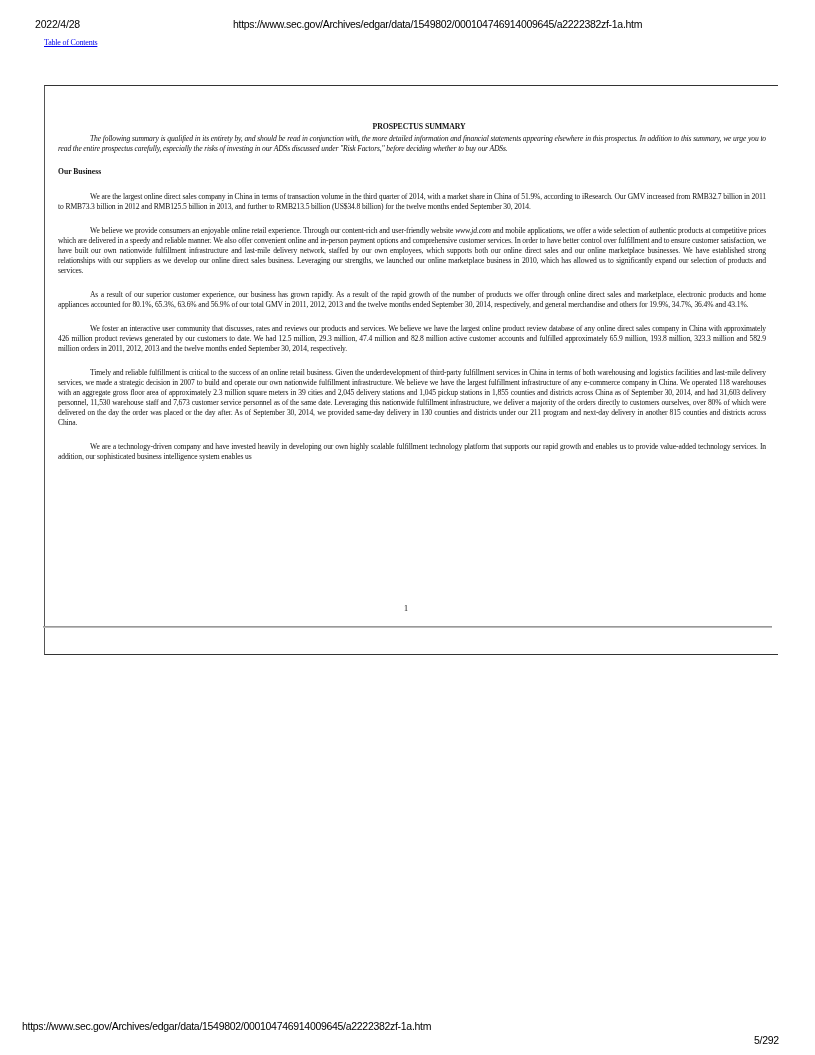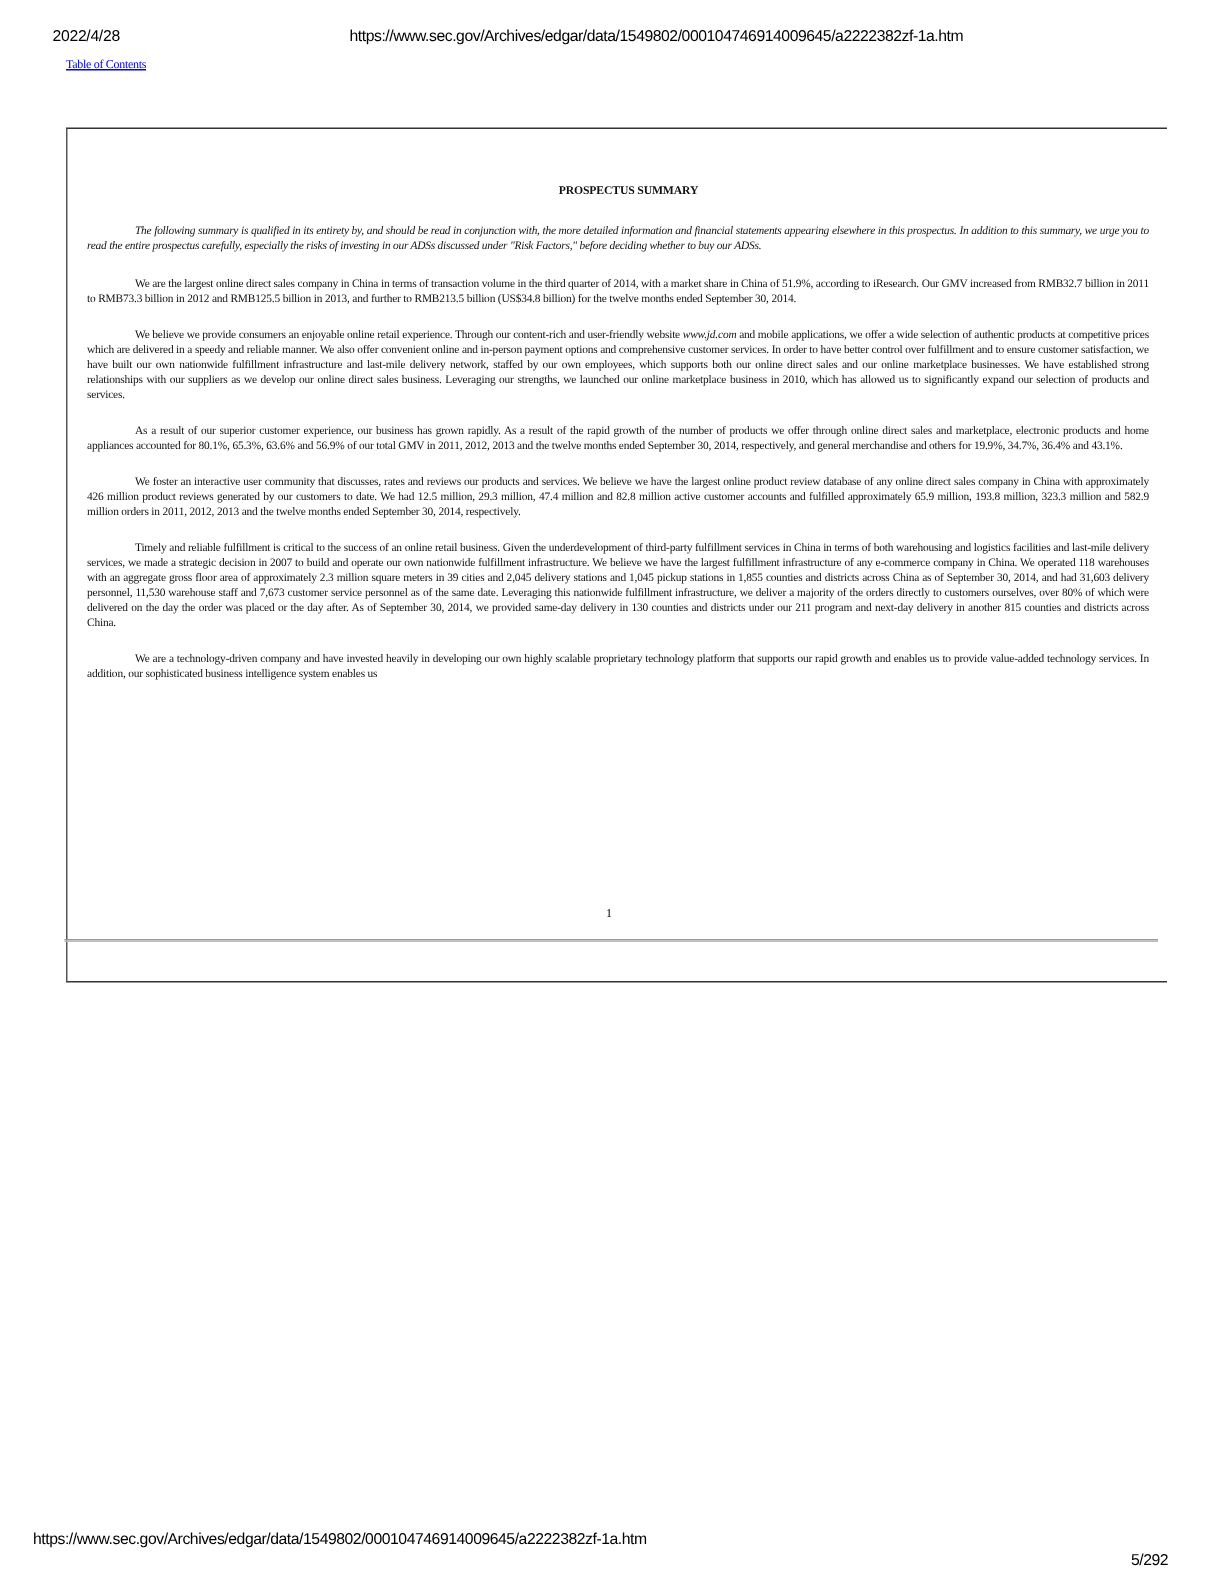--- a/index.html
+++ b/index.html
@@ -24,21 +24,21 @@
   }
   .doc-inner {
     position: absolute; left: 13px; top: 0; width: 708px;
     font-family: "Liberation Serif", serif; font-size: 7.6px; line-height: 10px; color: #111;
   }
   .section-title {
     text-align: center; font-weight: bold; font-size: 7.8px; margin-top: 36px; letter-spacing: -0.1px;
     padding-left: 14px;
   }
   .intro {
-    font-style: italic; text-indent: 32px; margin-top: 17px; text-align: justify; letter-spacing: -0.15px;
+    font-style: italic; text-indent: 32px; margin-top: 2px; text-align: justify; letter-spacing: -0.15px;
   }
   .subheading { font-weight: bold; margin-top: 13px; }
   .para { text-indent: 32px; margin-top: 14px; text-align: justify; letter-spacing: -0.12px; }
   .para.first { margin-top: 15px; }
   .page-number {
     position: absolute; left: 404px; top: 604px;
     font-family: "Liberation Serif", serif; font-size: 8px; color: #000;
   }
   .page-rule {
     position: absolute; left: 43px; top: 626px; width: 729px; height: 0;
@@ -58,26 +58,27 @@
 
 <div class="print-header-date">2022/4/28</div>
 <div class="print-header-url">https://www.sec.gov/Archives/edgar/data/1549802/000104746914009645/a2222382zf-1a.htm</div>
 
 <a class="toc-link">Table of Contents</a>
 
 <div class="doc-box">
   <div class="doc-inner">
     <div class="section-title">PROSPECTUS SUMMARY</div>
     <div class="intro">The following summary is qualified in its entirety by, and should be read in conjunction with, the more detailed information and financial statements appearing elsewhere in this prospectus. In addition to this summary, we urge you to read the entire prospectus carefully, especially the risks of investing in our ADSs discussed under "Risk Factors," before deciding whether to buy our ADSs.</div>
+    <div class="subheading">Our Business</div>
     <div class="para first">We are the largest online direct sales company in China in terms of transaction volume in the third quarter of 2014, with a market share in China of 51.9%, according to iResearch. Our GMV increased from RMB32.7 billion in 2011 to RMB73.3 billion in 2012 and RMB125.5 billion in 2013, and further to RMB213.5 billion (US$34.8 billion) for the twelve months ended September 30, 2014.</div>
     <div class="para">We believe we provide consumers an enjoyable online retail experience. Through our content-rich and user-friendly website <em>www.jd.com</em> and mobile applications, we offer a wide selection of authentic products at competitive prices which are delivered in a speedy and reliable manner. We also offer convenient online and in-person payment options and comprehensive customer services. In order to have better control over fulfillment and to ensure customer satisfaction, we have built our own nationwide fulfillment infrastructure and last-mile delivery network, staffed by our own employees, which supports both our online direct sales and our online marketplace businesses. We have established strong relationships with our suppliers as we develop our online direct sales business. Leveraging our strengths, we launched our online marketplace business in 2010, which has allowed us to significantly expand our selection of products and services.</div>
     <div class="para">As a result of our superior customer experience, our business has grown rapidly. As a result of the rapid growth of the number of products we offer through online direct sales and marketplace, electronic products and home appliances accounted for 80.1%, 65.3%, 63.6% and 56.9% of our total GMV in 2011, 2012, 2013 and the twelve months ended September 30, 2014, respectively, and general merchandise and others for 19.9%, 34.7%, 36.4% and 43.1%.</div>
     <div class="para">We foster an interactive user community that discusses, rates and reviews our products and services. We believe we have the largest online product review database of any online direct sales company in China with approximately 426 million product reviews generated by our customers to date. We had 12.5 million, 29.3 million, 47.4 million and 82.8 million active customer accounts and fulfilled approximately 65.9 million, 193.8 million, 323.3 million and 582.9 million orders in 2011, 2012, 2013 and the twelve months ended September 30, 2014, respectively.</div>
     <div class="para">Timely and reliable fulfillment is critical to the success of an online retail business. Given the underdevelopment of third-party fulfillment services in China in terms of both warehousing and logistics facilities and last-mile delivery services, we made a strategic decision in 2007 to build and operate our own nationwide fulfillment infrastructure. We believe we have the largest fulfillment infrastructure of any e-commerce company in China. We operated 118 warehouses with an aggregate gross floor area of approximately 2.3 million square meters in 39 cities and 2,045 delivery stations and 1,045 pickup stations in 1,855 counties and districts across China as of September 30, 2014, and had 31,603 delivery personnel, 11,530 warehouse staff and 7,673 customer service personnel as of the same date. Leveraging this nationwide fulfillment infrastructure, we deliver a majority of the orders directly to customers ourselves, over 80% of which were delivered on the day the order was placed or the day after. As of September 30, 2014, we provided same-day delivery in 130 counties and districts under our 211 program and next-day delivery in another 815 counties and districts across China.</div>
-    <div class="para">We are a technology-driven company and have invested heavily in developing our own highly scalable proprietary technology platform that supports our rapid growth and enables us to provide value-added technology services. In addition, our sophisticated business intelligence system enables us</div>
+    <div class="para">We are a technology-driven company and have invested heavily in developing our own highly scalable fulfillment technology platform that supports our rapid growth and enables us to provide value-added technology services. In addition, our sophisticated business intelligence system enables us</div>
   </div>
 </div>
 
 <div class="page-number">1</div>
 <div class="page-rule"></div>
 
 <div class="print-footer-url">https://www.sec.gov/Archives/edgar/data/1549802/000104746914009645/a2222382zf-1a.htm</div>
 <div class="print-footer-page">5/292</div>
 
 </body></html>

